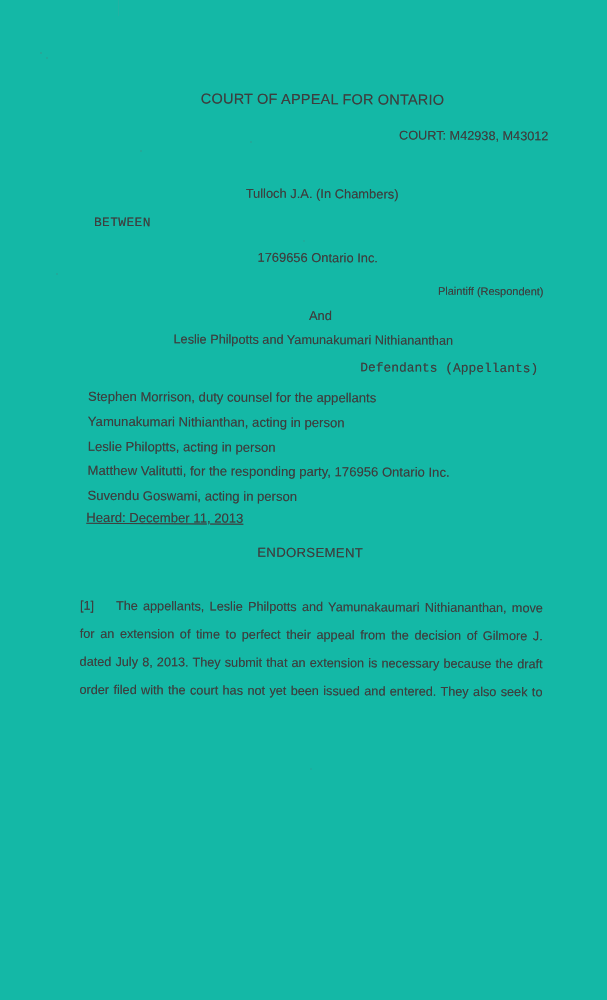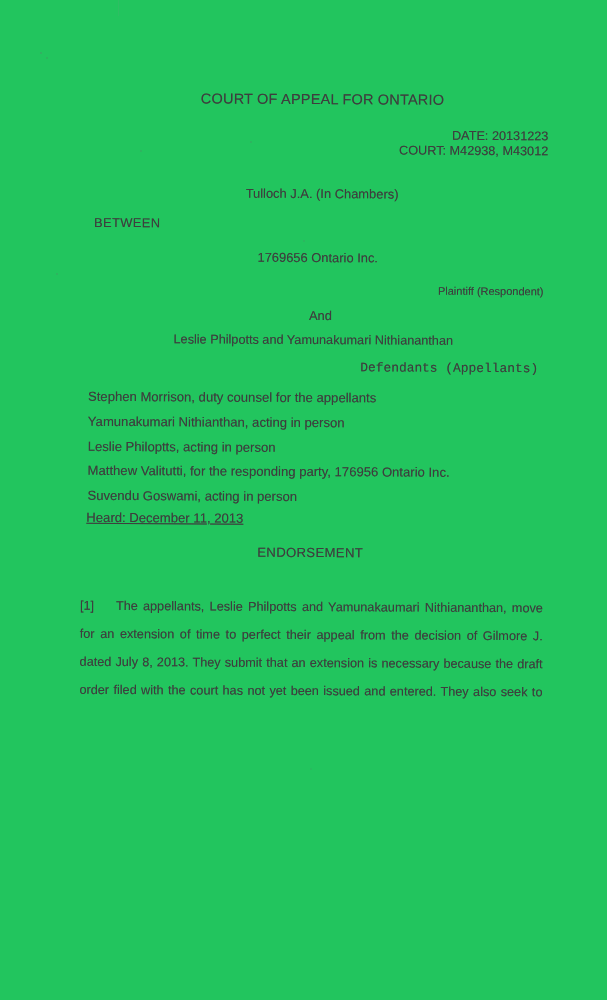--- a/index.html
+++ b/index.html
@@ -4,21 +4,21 @@
 <style>
   html, body {
     margin: 0;
     padding: 0;
     background: #ffffff;
   }
   .sheet {
     position: relative;
     width: 607px;
     height: 1000px;
-    background: #22c55e;
+    background: #14b8a6;
     overflow: hidden;
     font-family: "Liberation Sans", "DejaVu Sans", sans-serif;
     color: #3e3e3e;
   }
   .content {
     position: absolute;
     inset: 0;
     transform: rotate(0.3deg);
     transform-origin: 303px 400px;
   }
@@ -50,20 +50,21 @@
   .judge {
     top: 186px;
     font-size: 12.9px;
     margin-left: 5px;
   }
   .between {
     top: 216px;
     left: 93px;
     font-size: 12.9px;
     letter-spacing: 0.4px;
+    font-family: Liberation Mono, monospace;
   }
   .plaintiff-name {
     top: 250px;
     font-size: 12.9px;
     margin-left: 1px;
   }
   .plaintiff-role {
     top: 284px;
     right: 64px;
     font-size: 11px;
@@ -150,21 +151,20 @@
 </style>
 </head>
 <body>
 
 <div class="sheet">
   <div class="content">
 
     <div class="txt centered title">COURT OF APPEAL FOR ONTARIO</div>
 
     <div class="txt meta">
-      <div>DATE: 20131223</div>
       <div>COURT: M42938, M43012</div>
     </div>
 
     <div class="txt centered judge">Tulloch J.A. (In Chambers)</div>
 
     <div class="txt between">BETWEEN</div>
 
     <div class="txt centered plaintiff-name">1769656 Ontario Inc.</div>
 
     <div class="txt plaintiff-role">Plaintiff (Respondent)</div>

